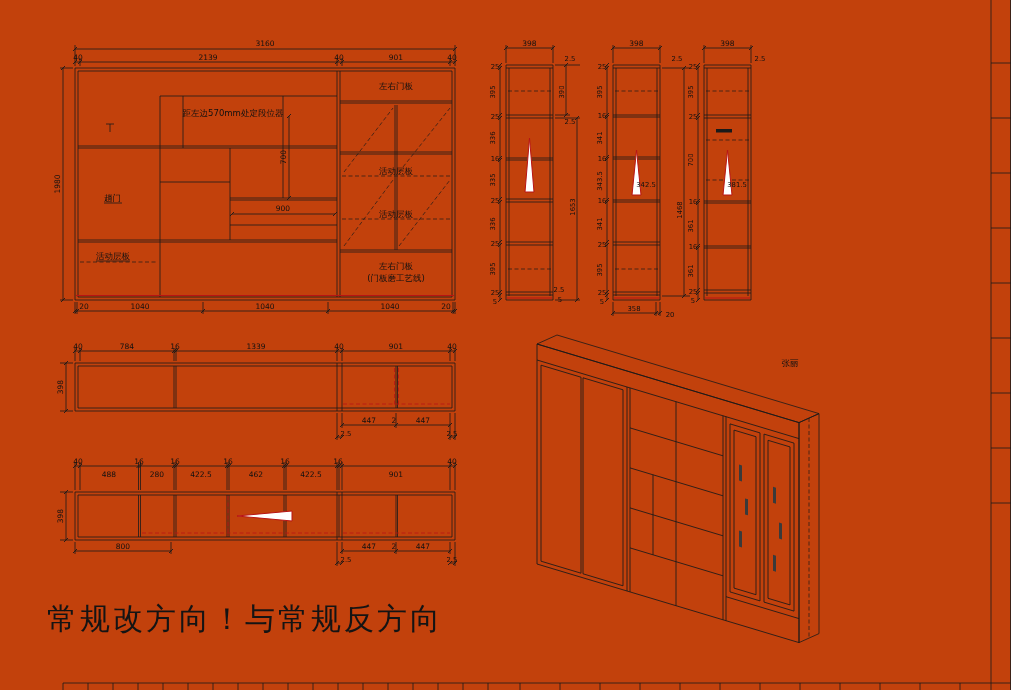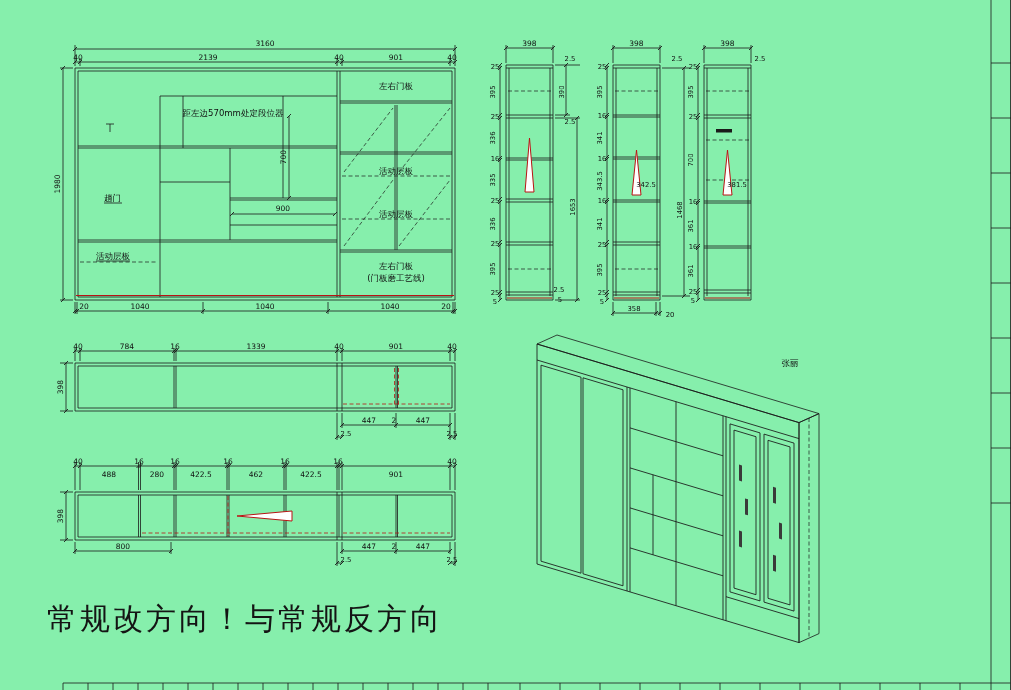--- a/index.html
+++ b/index.html
@@ -1,16 +1,16 @@
 <!DOCTYPE html>
 <html><head>
 <meta charset="utf-8">
 <style>
   html,body{margin:0;padding:0;background:#fff;}
-  .canvas{position:relative;width:1011px;height:690px;background:#86efac;overflow:hidden;
+  .canvas{position:relative;width:1011px;height:690px;background:#c2410c;overflow:hidden;
           font-family:"DejaVu Sans",sans-serif;}
   svg{display:block;}
   .s  {stroke:#1a1a1a;stroke-width:.8;fill:none;}
   .d  {stroke:#1a1a1a;stroke-width:.7;fill:none;stroke-dasharray:4 2.5;}
   .r  {stroke:#b81414;stroke-width:1.1;fill:none;}
   .rd {stroke:#b81414;stroke-width:.8;fill:none;stroke-dasharray:4 2.5;}
   .rf {fill:#ffffff;stroke:#b81414;stroke-width:1;}
   .tk {stroke:#1a1a1a;stroke-width:.9;fill:none;}
   text{font-family:"DejaVu Sans",sans-serif;fill:#111;}
   .t  {font-size:7.5px;text-anchor:middle;}

